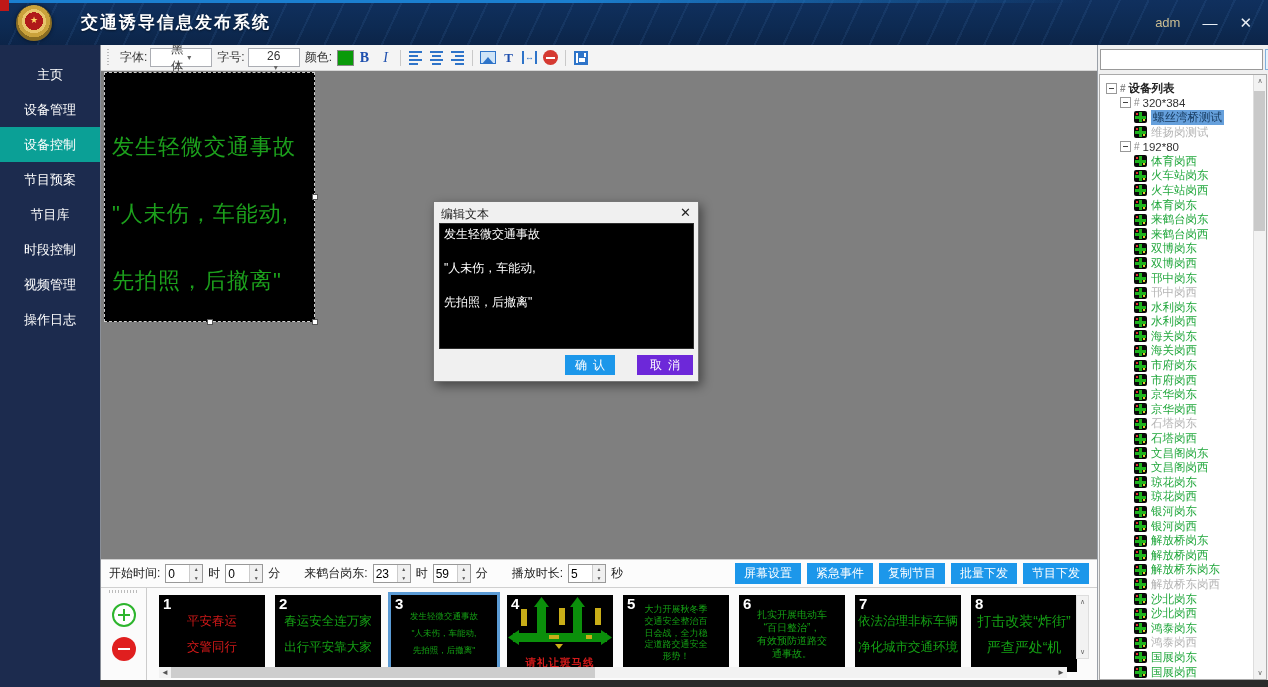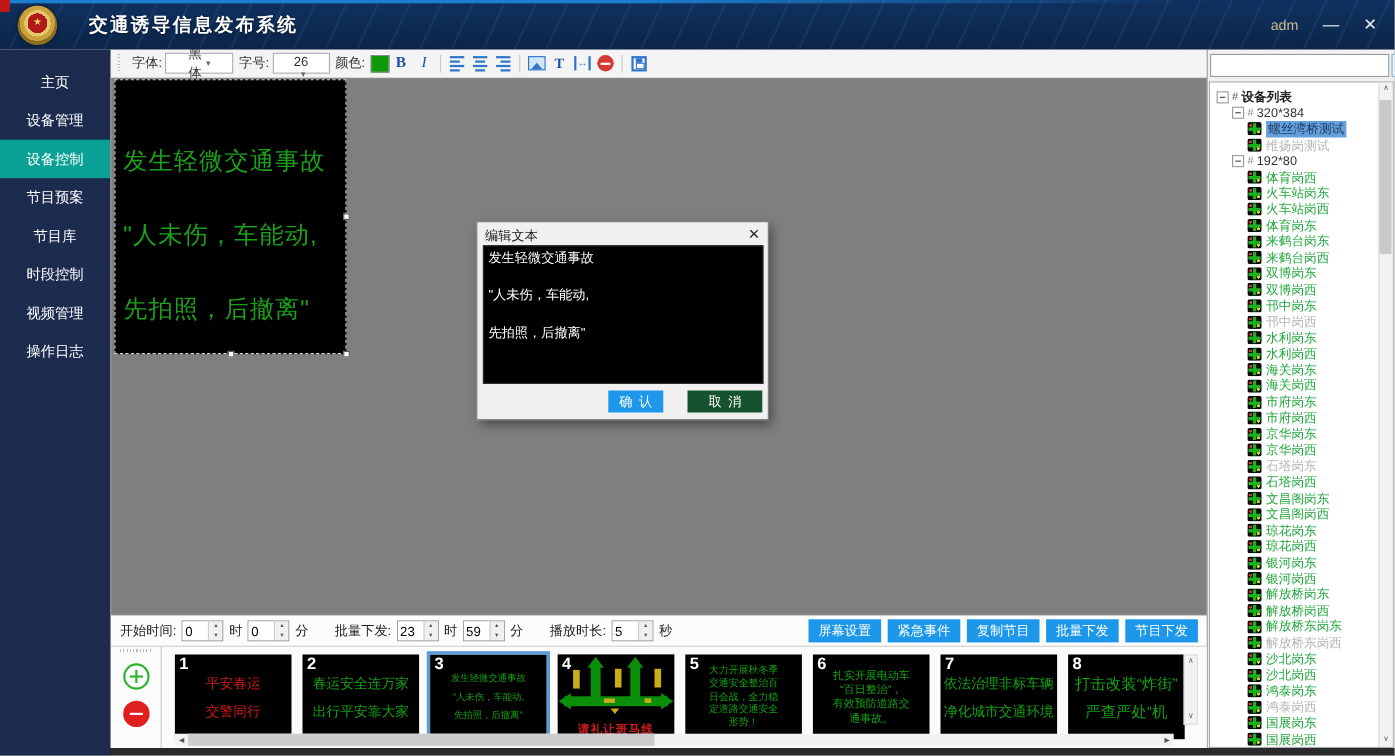--- a/index.html
+++ b/index.html
@@ -66,21 +66,21 @@
   .h-rm { right:-4px; top:50%; margin-top:-3px; } .h-bm { bottom:-4px; left:50%; margin-left:-3px; } .h-br { bottom:-4px; right:-4px; }
 
   
   .dialog { position:absolute; left:332px; top:130px; width:266px; height:181px; background:#f0f0f0; border:1px solid #767676; box-shadow:3px 4px 10px rgba(0,0,0,.45); }
   .dialog-title { font-size:12px; color:#222; padding:4px 7px; }
   .dialog-close { position:absolute; right:7px; top:3px; font-size:13px; color:#222; cursor:pointer; }
   .dialog-text { position:absolute; left:5px; top:21px; width:255px; height:126px; background:#000; color:#fff; border:1px solid #2d2d2d; font-size:12px; line-height:17px; padding:2px 4px; resize:none; font-family:inherit; outline:none; }
   .dialog-btns { position:absolute; right:5px; bottom:6px; display:flex; gap:22px; }
   .dlg-btn { height:20px; border:none; color:#fff; font-size:12px; letter-spacing:5px; padding:0 10px 0 14px; cursor:pointer; }
   .dlg-confirm { background:#1c97ea; width:50px; padding:0; letter-spacing:6px; text-indent:6px; }
-  .dlg-cancel { background:#14532d; width:68px; padding:0; letter-spacing:6px; text-indent:6px; }
+  .dlg-cancel { background:#6d28d9; width:56px; padding:0; letter-spacing:6px; text-indent:6px; }
 
   
   .timebar { height:28px; background:#fcfcfc; border-top:1px solid #cfcfcf; display:flex; align-items:center; font-size:12px; color:#222; padding:0 8px; gap:5px; }
   .tb-gap { width:14px; }
   .spin { display:flex; border:1px solid #999; background:#fff; height:19px; }
   .spin input { width:23px; border:none; font-size:12px; padding:0 2px; outline:none; }
   .spin-btns { width:13px; display:flex; flex-direction:column; border-left:1px solid #ccc; background:#f0f0f0; }
   .spin-btns span { flex:1; font-size:5px; line-height:8px; text-align:center; color:#555; cursor:pointer; }
   .action-buttons { margin-left:auto; display:flex; gap:6px; }
   .blue-btn { background:#1c97ea; color:#fff; border:none; height:21px; padding:0 9px; font-size:12px; cursor:pointer; }
@@ -267,21 +267,21 @@
         <span>时</span>
         <span class="spin">
             <input value="0" style="">
             <span class="spin-btns">
               <span>▲</span>
               <span>▼</span>
             </span>
           </span>
         <span>分</span>
         <span class="tb-gap"></span>
-        <span>批量下发:</span>
+        <span>来鹤台岗东:</span>
         <span class="spin">
             <input value="23" style="">
             <span class="spin-btns">
               <span>▲</span>
               <span>▼</span>
             </span>
           </span>
         <span>时</span>
         <span class="spin">
             <input value="59" style="">

